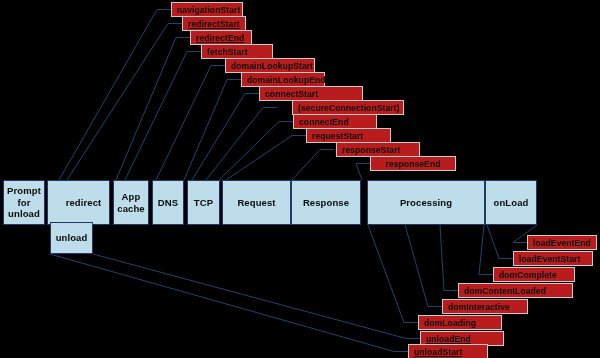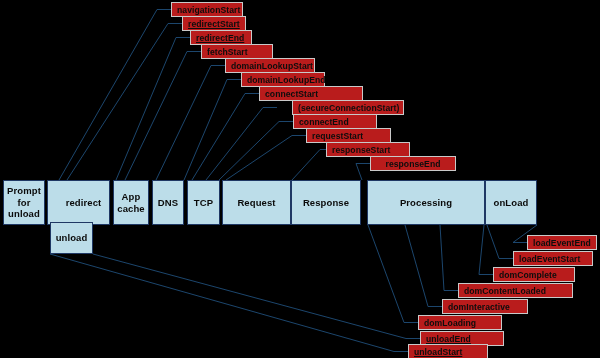--- a/index.html
+++ b/index.html
@@ -121,21 +121,21 @@
       <div class="chip" style="left: 171px; top: 2px; width: 72px;"><span>navigationStart</span></div>
       <div class="chip u" style="left: 182px; top: 16px; width: 64px;"><span>redirectStart</span></div>
       <div class="chip u" style="left: 190px; top: 30px; width: 62px;"><span>redirectEnd</span></div>
       <div class="chip" style="left: 201px; top: 44px; width: 72px;"><span>fetchStart</span></div>
       <div class="chip" style="left: 225px; top: 58px; width: 90px;"><span>domainLookupStart</span></div>
       <div class="chip" style="left: 241px; top: 72px; width: 84px;"><span>domainLookupEnd</span></div>
       <div class="chip" style="left: 259px; top: 86px; width: 104px;"><span>connectStart</span></div>
       <div class="chip" style="left: 277px; top: 100px; width: 112px; margin-left: 15px;"><span>(secureConnectionStart)</span></div>
       <div class="chip" style="left: 293px; top: 114px; width: 84px;"><span>connectEnd</span></div>
       <div class="chip" style="left: 306px; top: 128px; width: 85px;"><span>requestStart</span></div>
-      <div class="chip" style="left: 326px; top: 142px; width: 84px;"><span>responseStart</span></div>
+      <div class="chip" style="left: 336px; top: 142px; width: 84px;"><span>responseStart</span></div>
       <div class="chip" style="left: 370px; top: 156px; width: 86px; text-align: center;"><span>responseEnd</span></div>
       <div class="chip" style="left: 527px; top: 235px; width: 70px;"><span>loadEventEnd</span></div>
       <div class="chip" style="left: 513px; top: 251px; width: 80px;"><span>loadEventStart</span></div>
       <div class="chip" style="left: 493px; top: 267px; width: 82px;"><span>domComplete</span></div>
       <div class="chip" style="left: 458px; top: 283px; width: 115px;"><span>domContentLoaded</span></div>
       <div class="chip" style="left: 442px; top: 299px; width: 86px;"><span>domInteractive</span></div>
       <div class="chip" style="left: 418px; top: 315px; width: 84px;"><span>domLoading</span></div>
       <div class="chip u" style="left: 420px; top: 331px; width: 84px;"><span>unloadEnd</span></div>
       <div class="chip u" style="left: 408px; top: 344px; width: 80px;"><span>unloadStart</span></div>
     </div>

